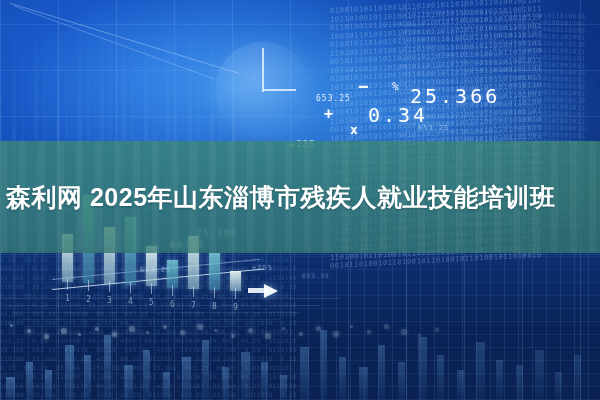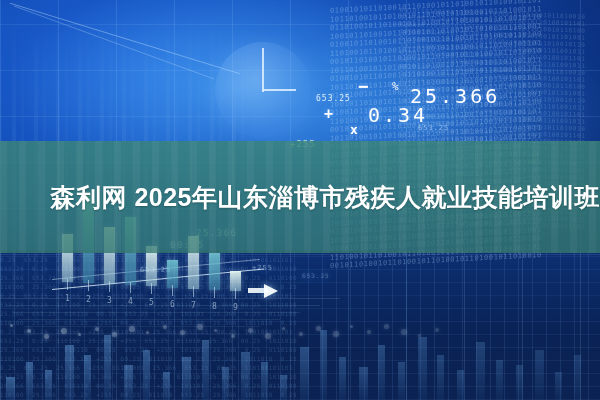--- a/index.html
+++ b/index.html
@@ -211,21 +211,21 @@
     mix-blend-mode: normal;
   }
   .band-tex {
     position: absolute; left:0; right:0; top: 141px; height: 112px;
     background-image: repeating-linear-gradient(90deg,
       rgba(255,255,255,.045) 0 7px, rgba(0,0,0,0) 7px 19px);
   }
   .title-wrap {
     position: absolute; left: 0; right: 0; top: 141px; height: 112px;
     display: flex; flex-direction: column;
-    align-items: flex-end; justify-content: center;
+    align-items: flex-start; justify-content: center;
     gap: 2px;
   }
   .title-line {
     color: #ffffff;
     font-size: 25px;
     font-weight: bold;
     line-height: 36px;
     letter-spacing: .5px;
     text-align: center;
     text-shadow: 0 1px 2px rgba(0,40,40,.35);

